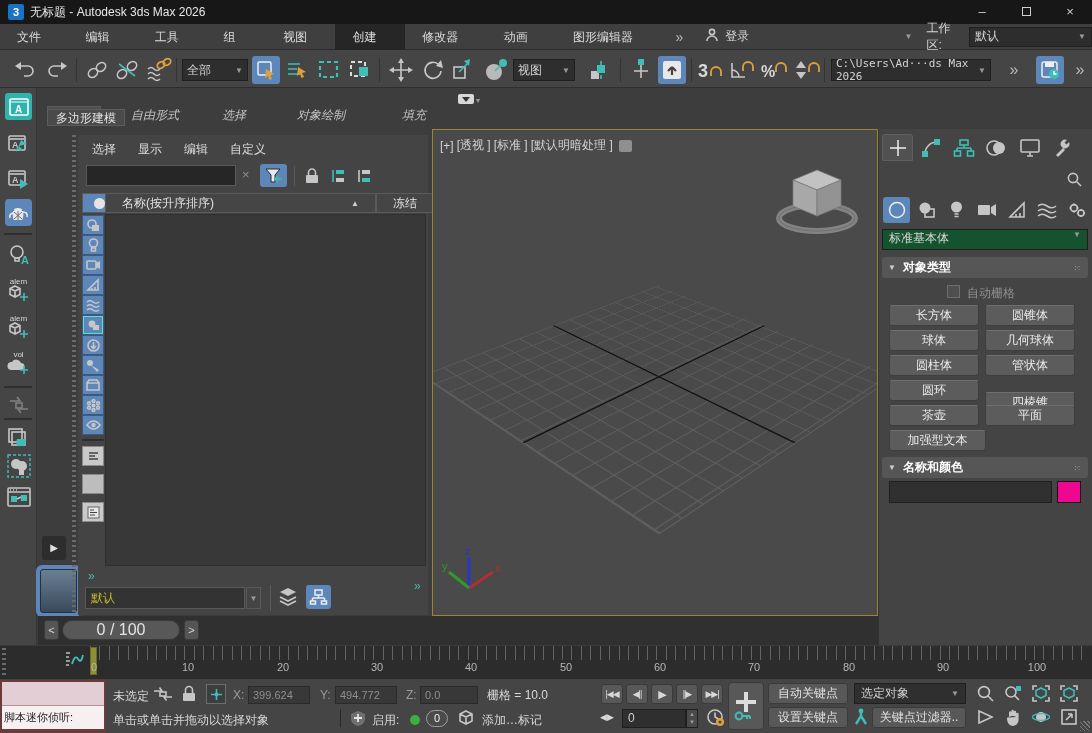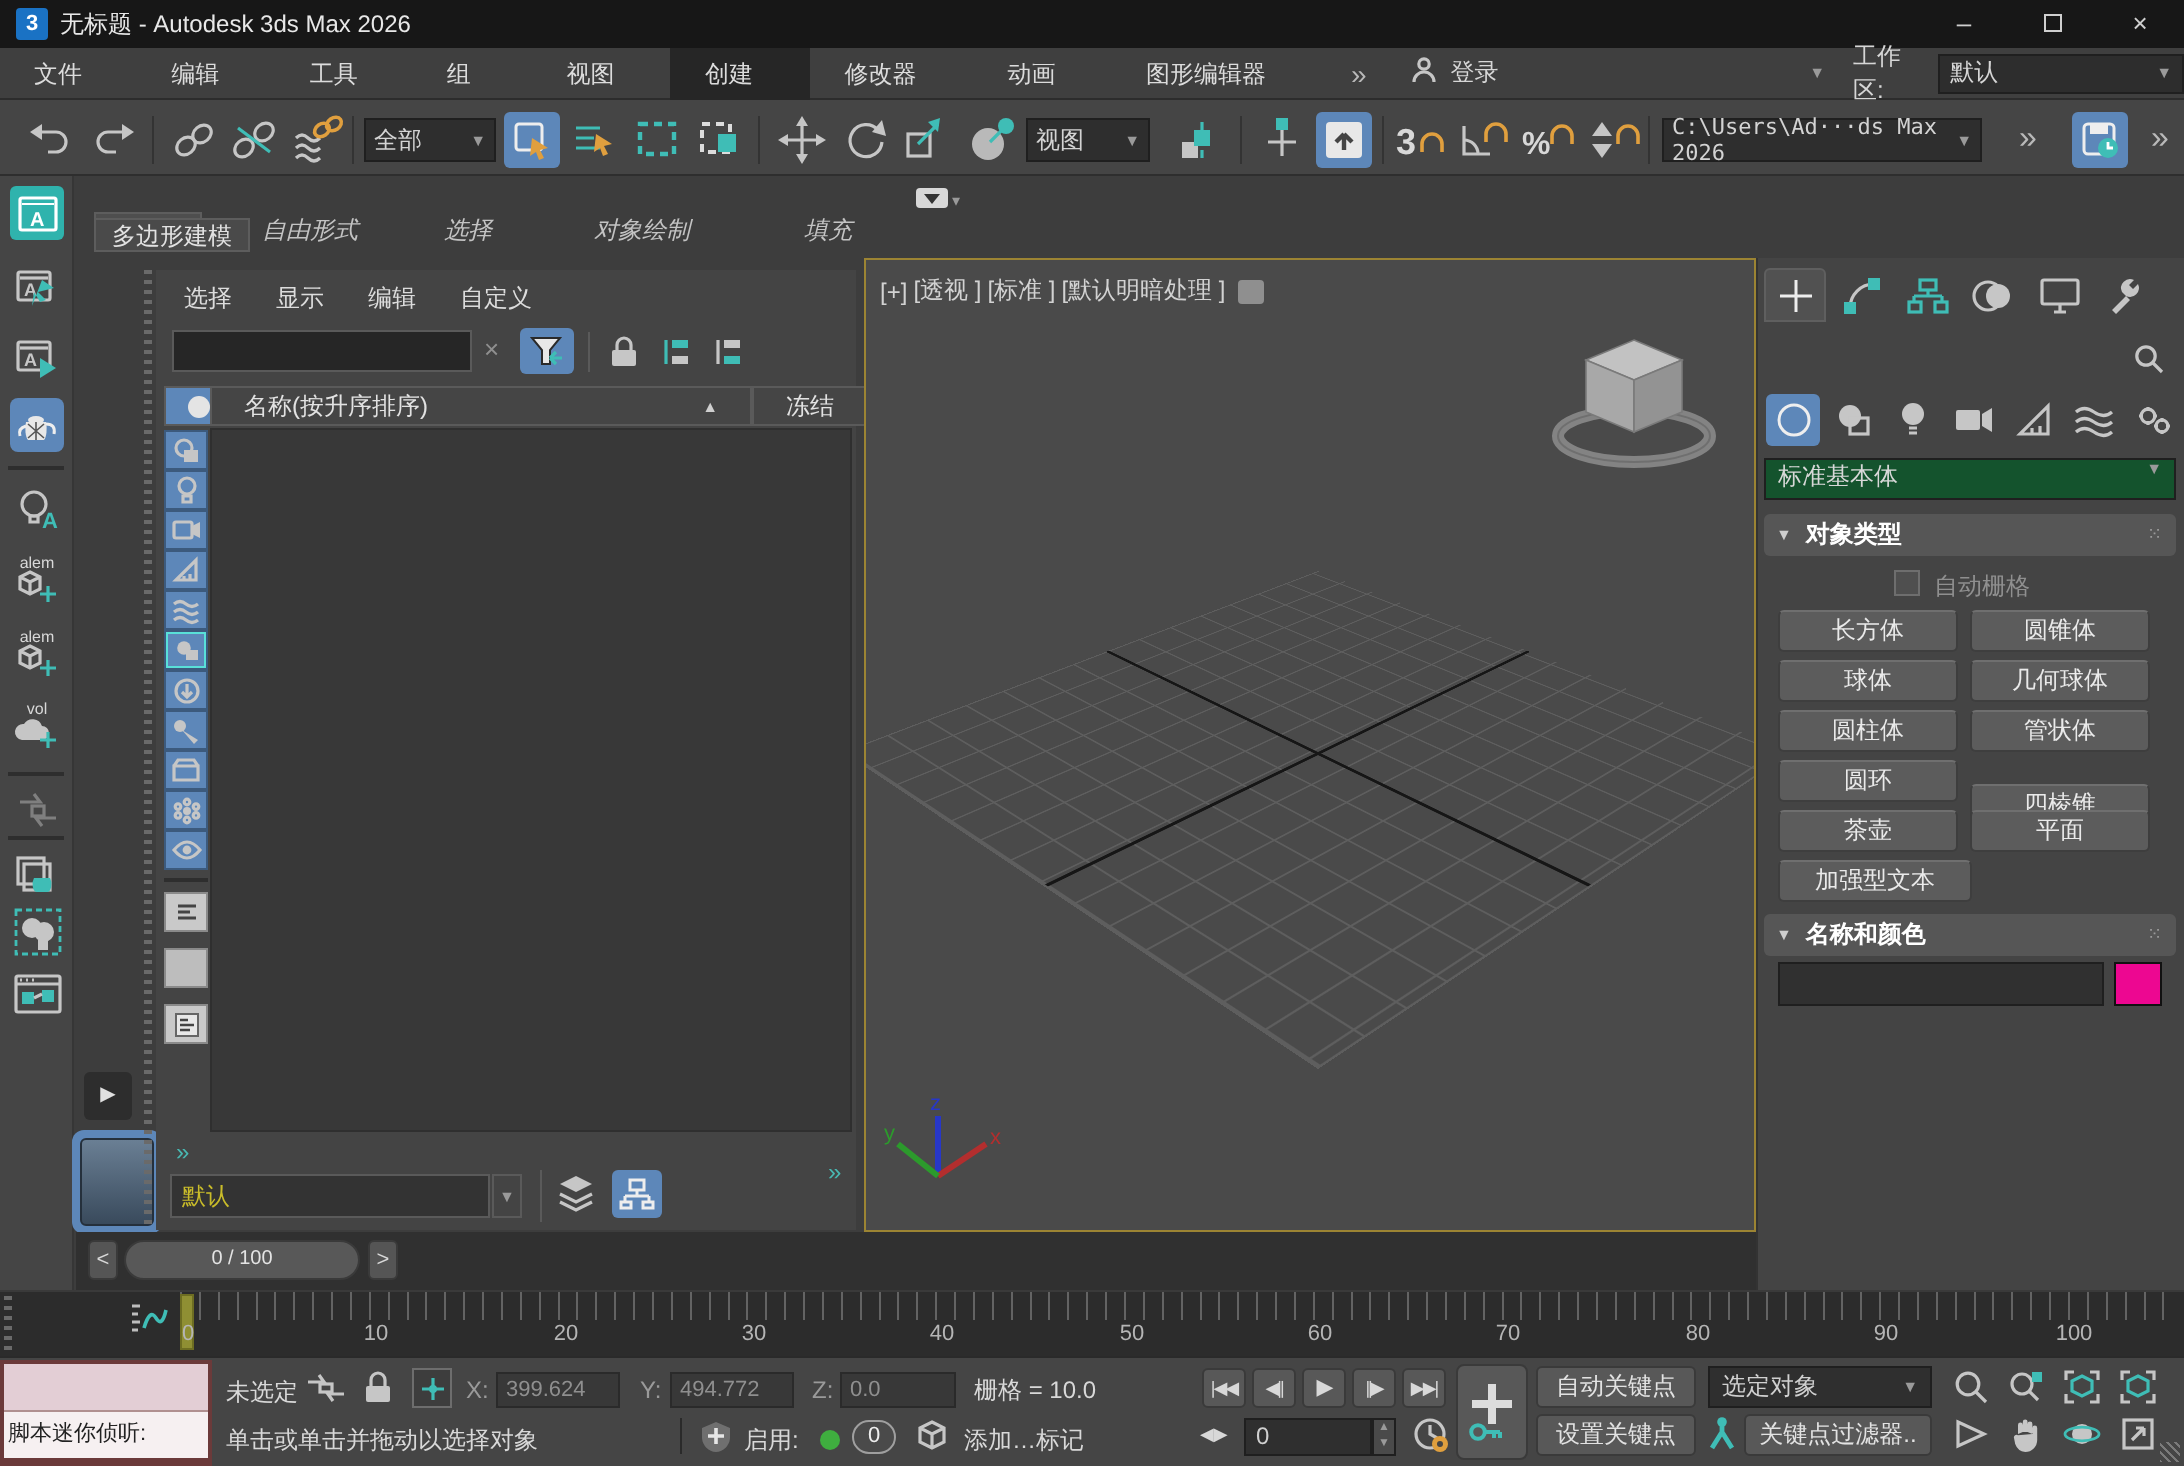--- a/index.html
+++ b/index.html
@@ -95,21 +95,21 @@
   .rollout .ttl { font-weight:bold; color:#ffffff; }
   .rollout .grip { margin-left:auto; color:#9a9a9a; font-size:9px; letter-spacing:1px; }
   .prim-btn { position:absolute; width:90px; height:21px; background:#5c5c5c; border:1px solid #3e3e3e; border-top-color:#6f6f6f; border-radius:3px; color:#eaeaea; text-align:center; line-height:19px; }
   #cp-checkbox { position:absolute; left:68px; top:156px; width:13px; height:13px; background:#4f4f4f; border:1px solid #6e6e6e; }
   #cp-name-input { position:absolute; left:10px; top:352px; width:163px; height:22px; background:#303030; border:1px solid #1f1f1f; color:#ddd; padding:0 4px; }
   #cp-color-swatch { position:absolute; left:178px; top:352px; width:24px; height:22px; border:1px solid #111; }
 
   
   #timeslider { left:38px; top:616px; width:840px; height:29px; background:#303030; }
   .ts-btn { position:absolute; top:4px; width:15px; height:20px; background:#555; border:1px solid #3a3a3a; border-radius:3px; color:#d8d8d8; text-align:center; line-height:18px; font-size:11px; }
-  #ts-bar { position:absolute; left:24px; top:4px; width:118px; height:20px; background:#585858; border:1px solid #3a3a3a; border-radius:10px; color:#e4e4e4; text-align:center; line-height:18px; font-size:10px; }
+  #ts-bar { position:absolute; left:24px; top:4px; width:118px; height:20px; background:#585858; border:1px solid #3a3a3a; border-radius:10px; color:#e4e4e4; text-align:center; line-height:18px; font-size:16px; }
 
   
   #trackbar { left:0; top:645px; width:1092px; height:33px; background:#2c2c2c; border-top:1px solid #3a3a3a; }
   #tb-ruler { position:absolute; left:90px; top:0; width:1000px; height:14px;
      background:repeating-linear-gradient(90deg,#636363 0 1px,transparent 1px 9.44px); }
   #tb-marker { position:absolute; left:90px; top:1px; width:7px; height:28px; background:#8f8f33; border:1px solid #6d6d22; }
   .tb-num { position:absolute; top:15px; transform:translateX(-50%); color:#b5b5b5; font-size:11px; }
   #tb-curve { position:absolute; left:64px; top:5px; }
   #tb-grip { position:absolute; left:2px; top:2px; width:4px; height:28px;
      background:repeating-linear-gradient(180deg,#6a6a6a 0 2px,transparent 2px 5px); }

